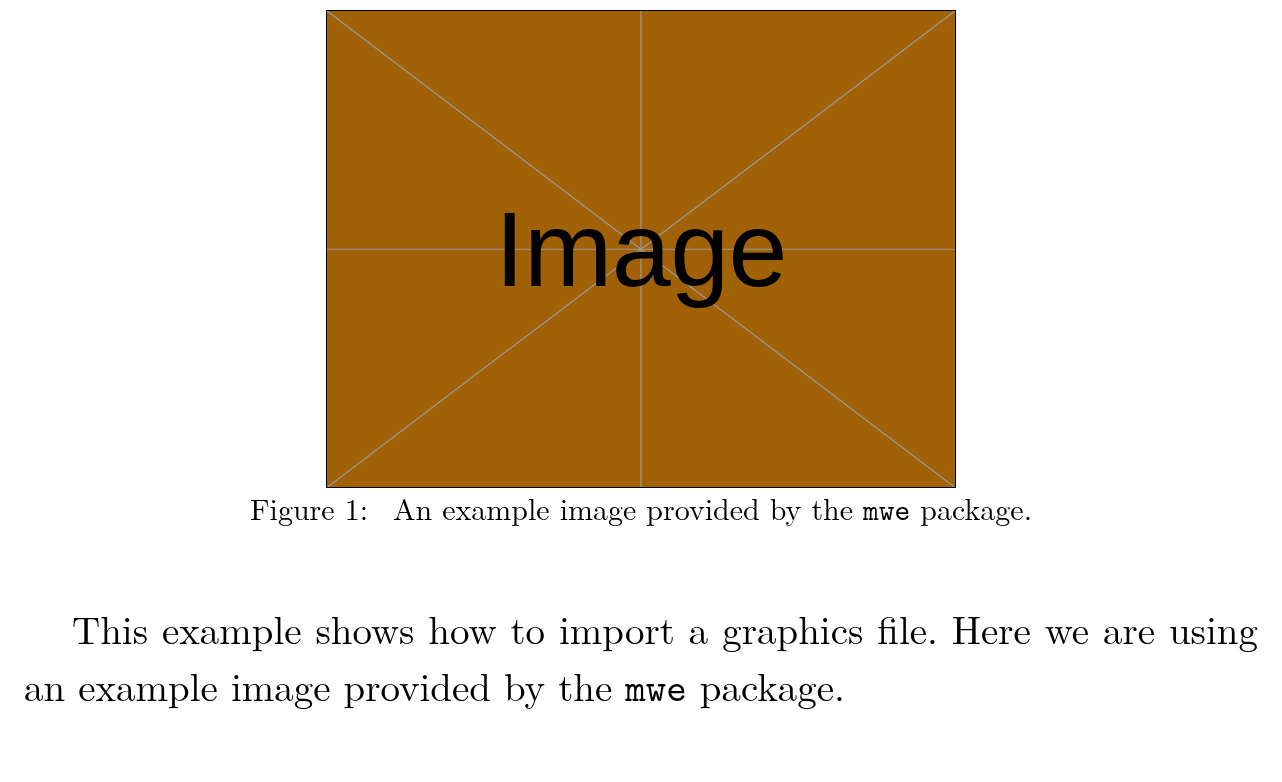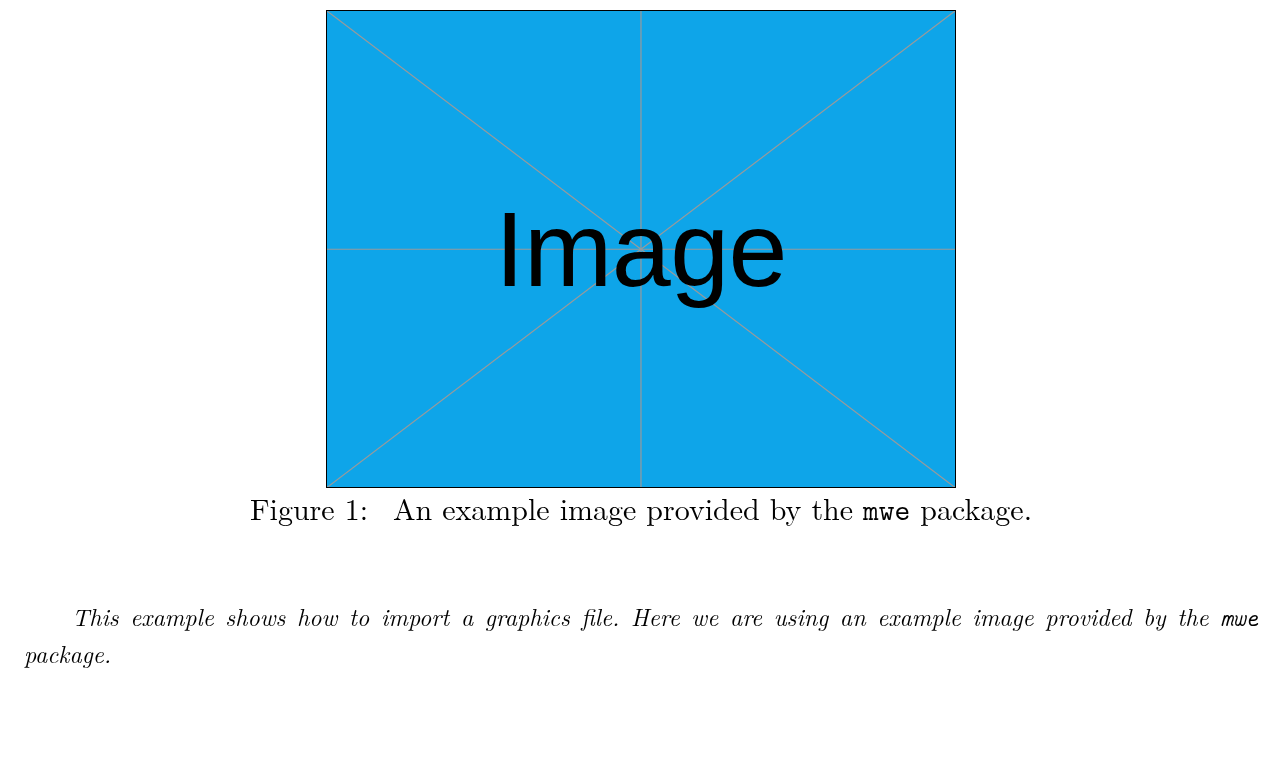--- a/index.html
+++ b/index.html
@@ -14,21 +14,21 @@
     }
     .figure-wrap {
       display: flex;
       flex-direction: column;
       align-items: center;
     }
     .placeholder-box {
       width: 630px;
       height: 478px;
       border: 1.5px solid #000;
-      background: #0ea5e9;
+      background: #a16207;
       position: relative;
       overflow: hidden;
     }
     .placeholder-lines {
       position: absolute;
       inset: 0;
     }
     .placeholder-label {
       position: absolute;
       inset: 0;
@@ -41,25 +41,24 @@
       color: #000;
       letter-spacing: -0.5px;
     }
     .caption {
       font-size: 30px;
       text-align: center;
       line-height: 1.35;
     }
     .body-text {
       margin: 68px 24px 16px 24px;
-      font-size: 24px;
+      font-size: 39px;
       line-height: 1.48;
       text-align: justify;
       text-align-last: left;
-      font-style: italic;
     }
     .body-text .indent {
       display: inline-block;
       width: 48px;
     }
     .tt {
       font-family: "Latin Modern Mono", "CMU Typewriter Text", "Courier New", monospace;
     }
   </style>
 </head>

